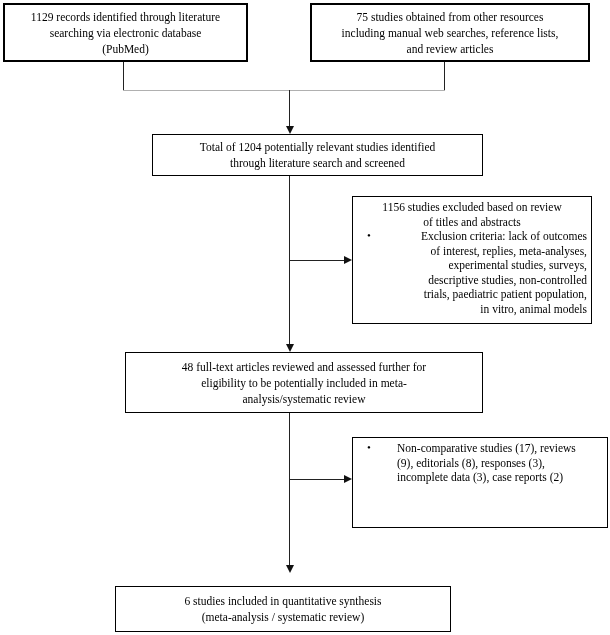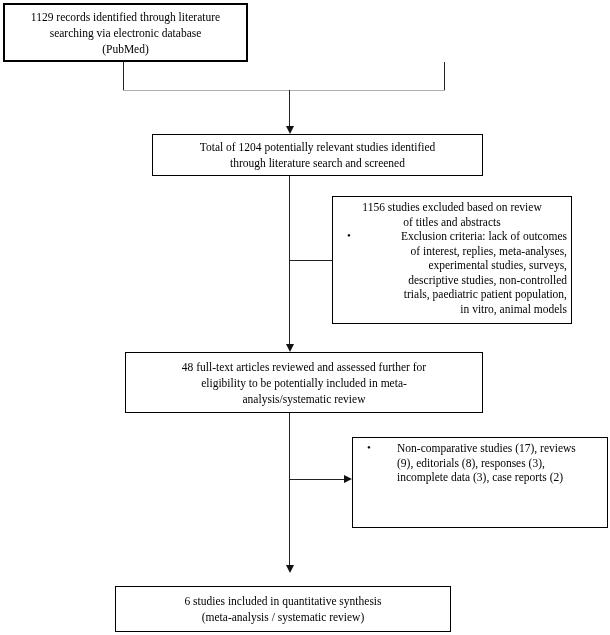--- a/index.html
+++ b/index.html
@@ -91,38 +91,43 @@
 <body>
 
 <div class="canvas">
 
   <div class="box thick" style="left:3px; top:3px; width:245px; height:59px;">
     <div class="box-text">1129 records identified through literature
 searching via electronic database
 (PubMed)</div>
   </div>
 
+  <div class="box thick" style="left:310px; top:3px; width:280px; height:59px;">
+    <div class="box-text">75 studies obtained from other resources
+including manual web searches, reference lists,
+and review articles</div>
+  </div>
 
   <div class="vline" style="left:123px; top:62px; height:28px;"></div>
   <div class="vline" style="left:444px; top:62px; height:28px;"></div>
   <div class="hline gray" style="left:123px; top:90px; width:322px;"></div>
   <div class="vline" style="left:289px; top:90px; height:37px;"></div>
   <div class="arrowhead-down" style="left:286px; top:126px;"></div>
 
   <div class="box" style="left:124px; top:134px; width:331px; height:42px;margin-left:28px;">
     <div class="box-text">Total of 1204 potentially relevant studies identified
 through literature search and screened</div>
   </div>
 
   <div class="vline" style="left:289px; top:176px; height:169px;"></div>
   <div class="arrowhead-down" style="left:286px; top:344px;"></div>
   <div class="hline" style="left:290px; top:260px; width:55px;"></div>
   <div class="arrowhead-right" style="left:344px; top:256px;"></div>
 
-  <div class="box excl" style="left:332px; top:196px; width:240px; height:128px;">
+  <div class="box excl" style="left:352px; top:196px; width:240px; height:128px;">
     <div class="excl-heading">1156 studies excluded based on review
 of titles and abstracts</div>
     <div class="bullet-row">
       <span class="bullet">•</span>
       <div class="box-text" style="text-align:right;">Exclusion criteria: lack of outcomes
 of interest, replies, meta-analyses,
 experimental studies, surveys,
 descriptive studies, non-controlled
 trials, paediatric patient population,
 in vitro, animal models</div>

